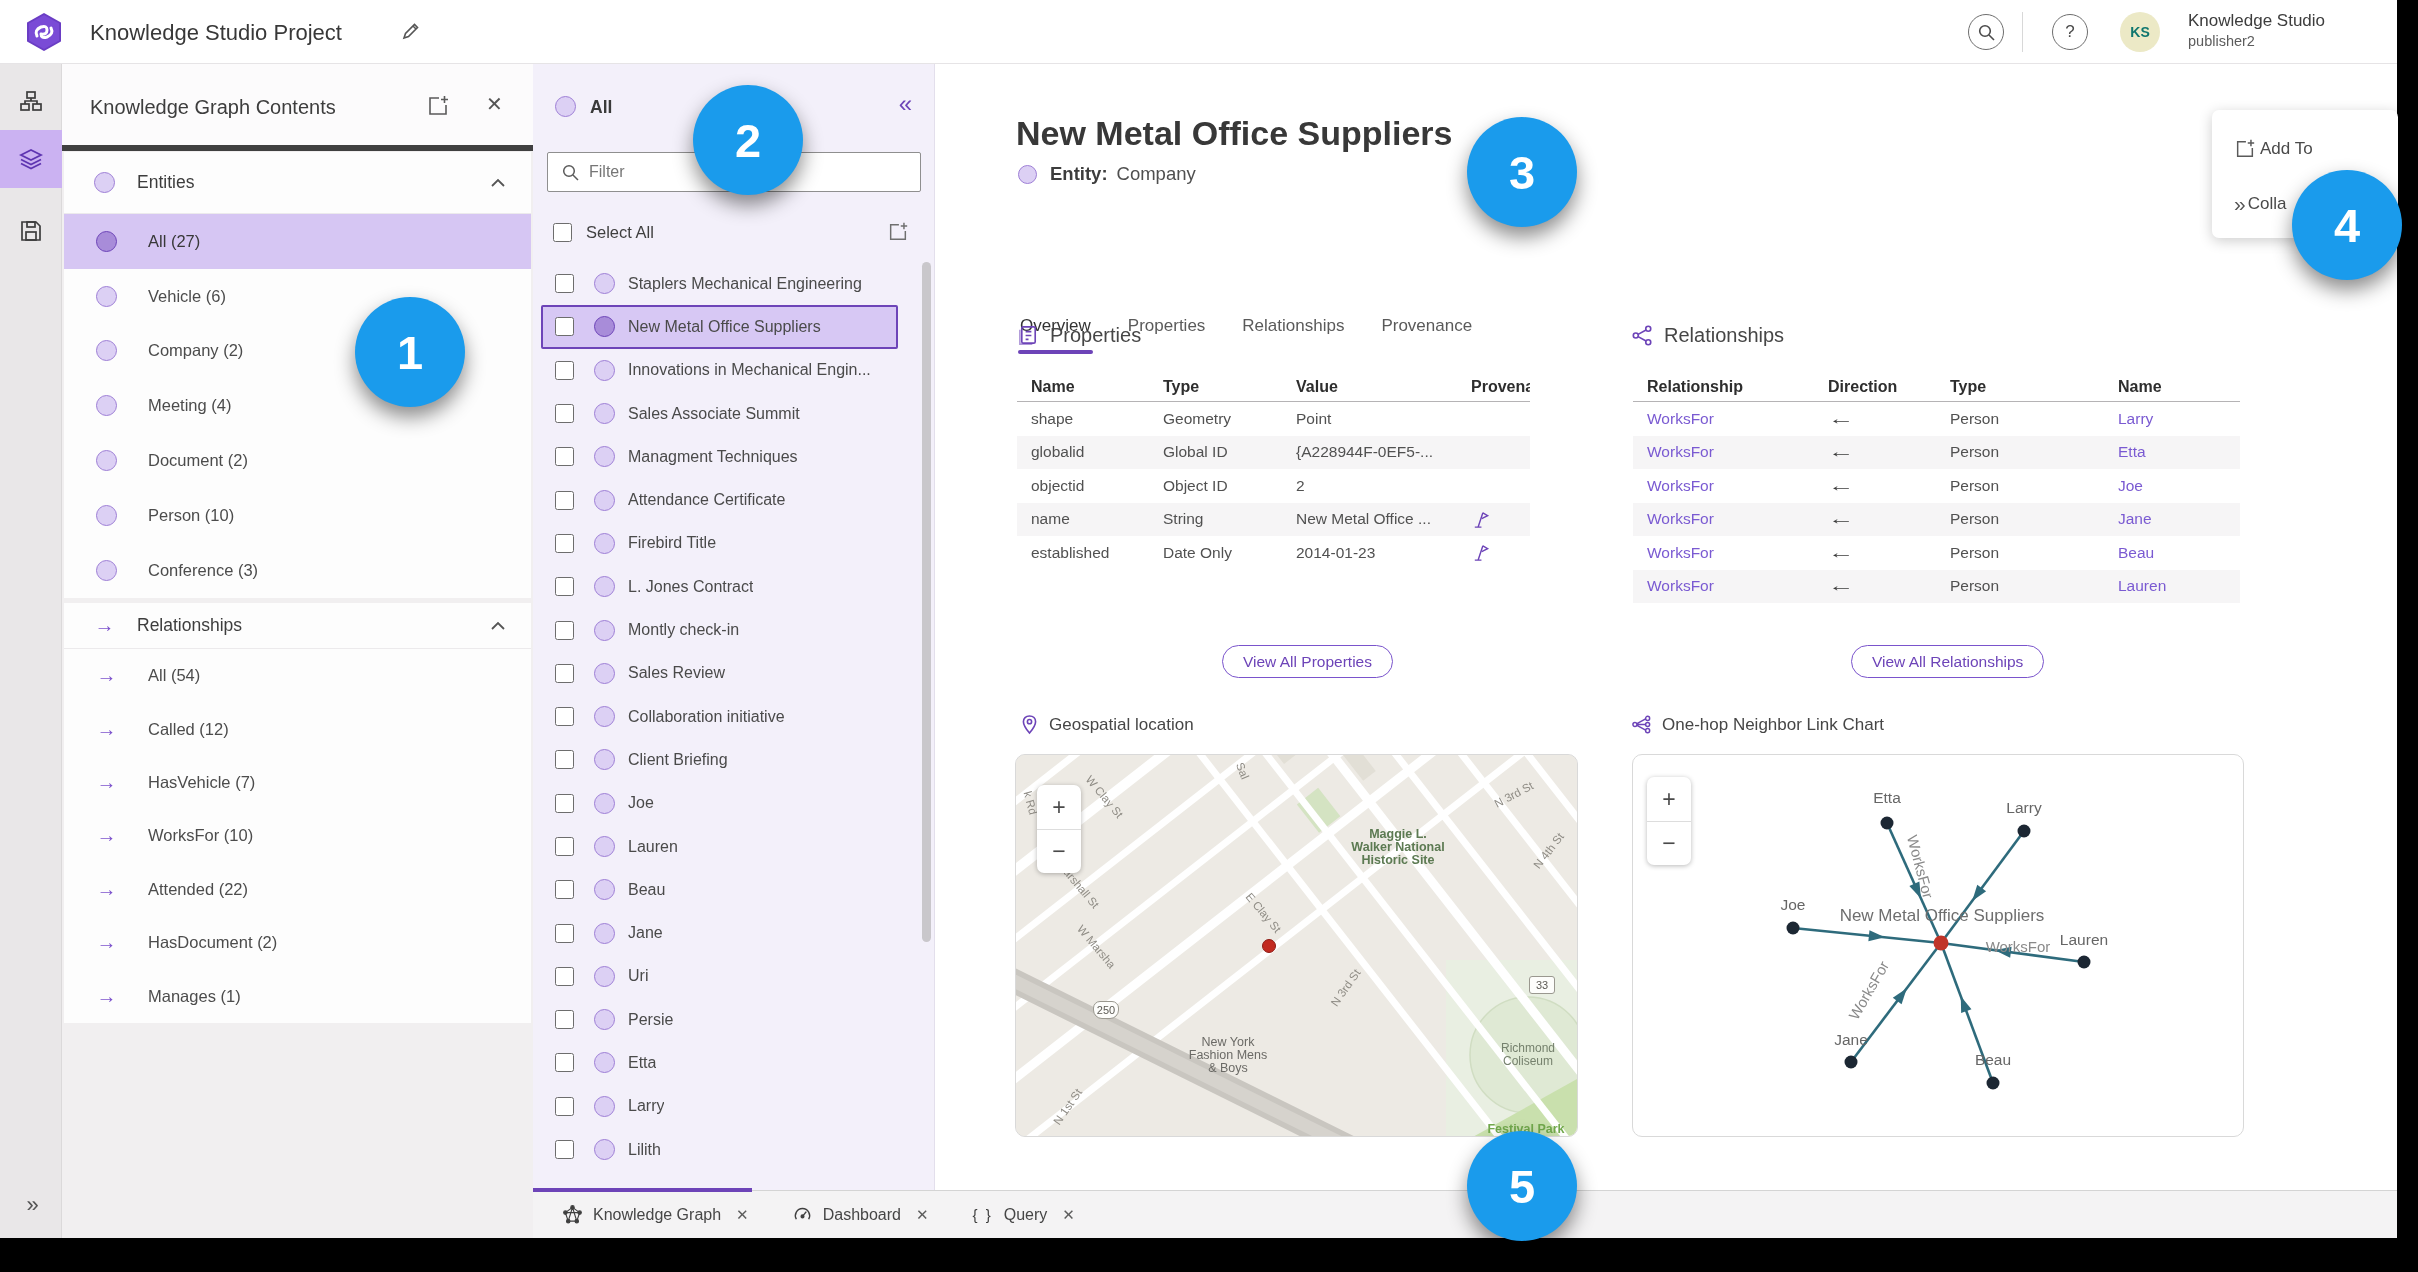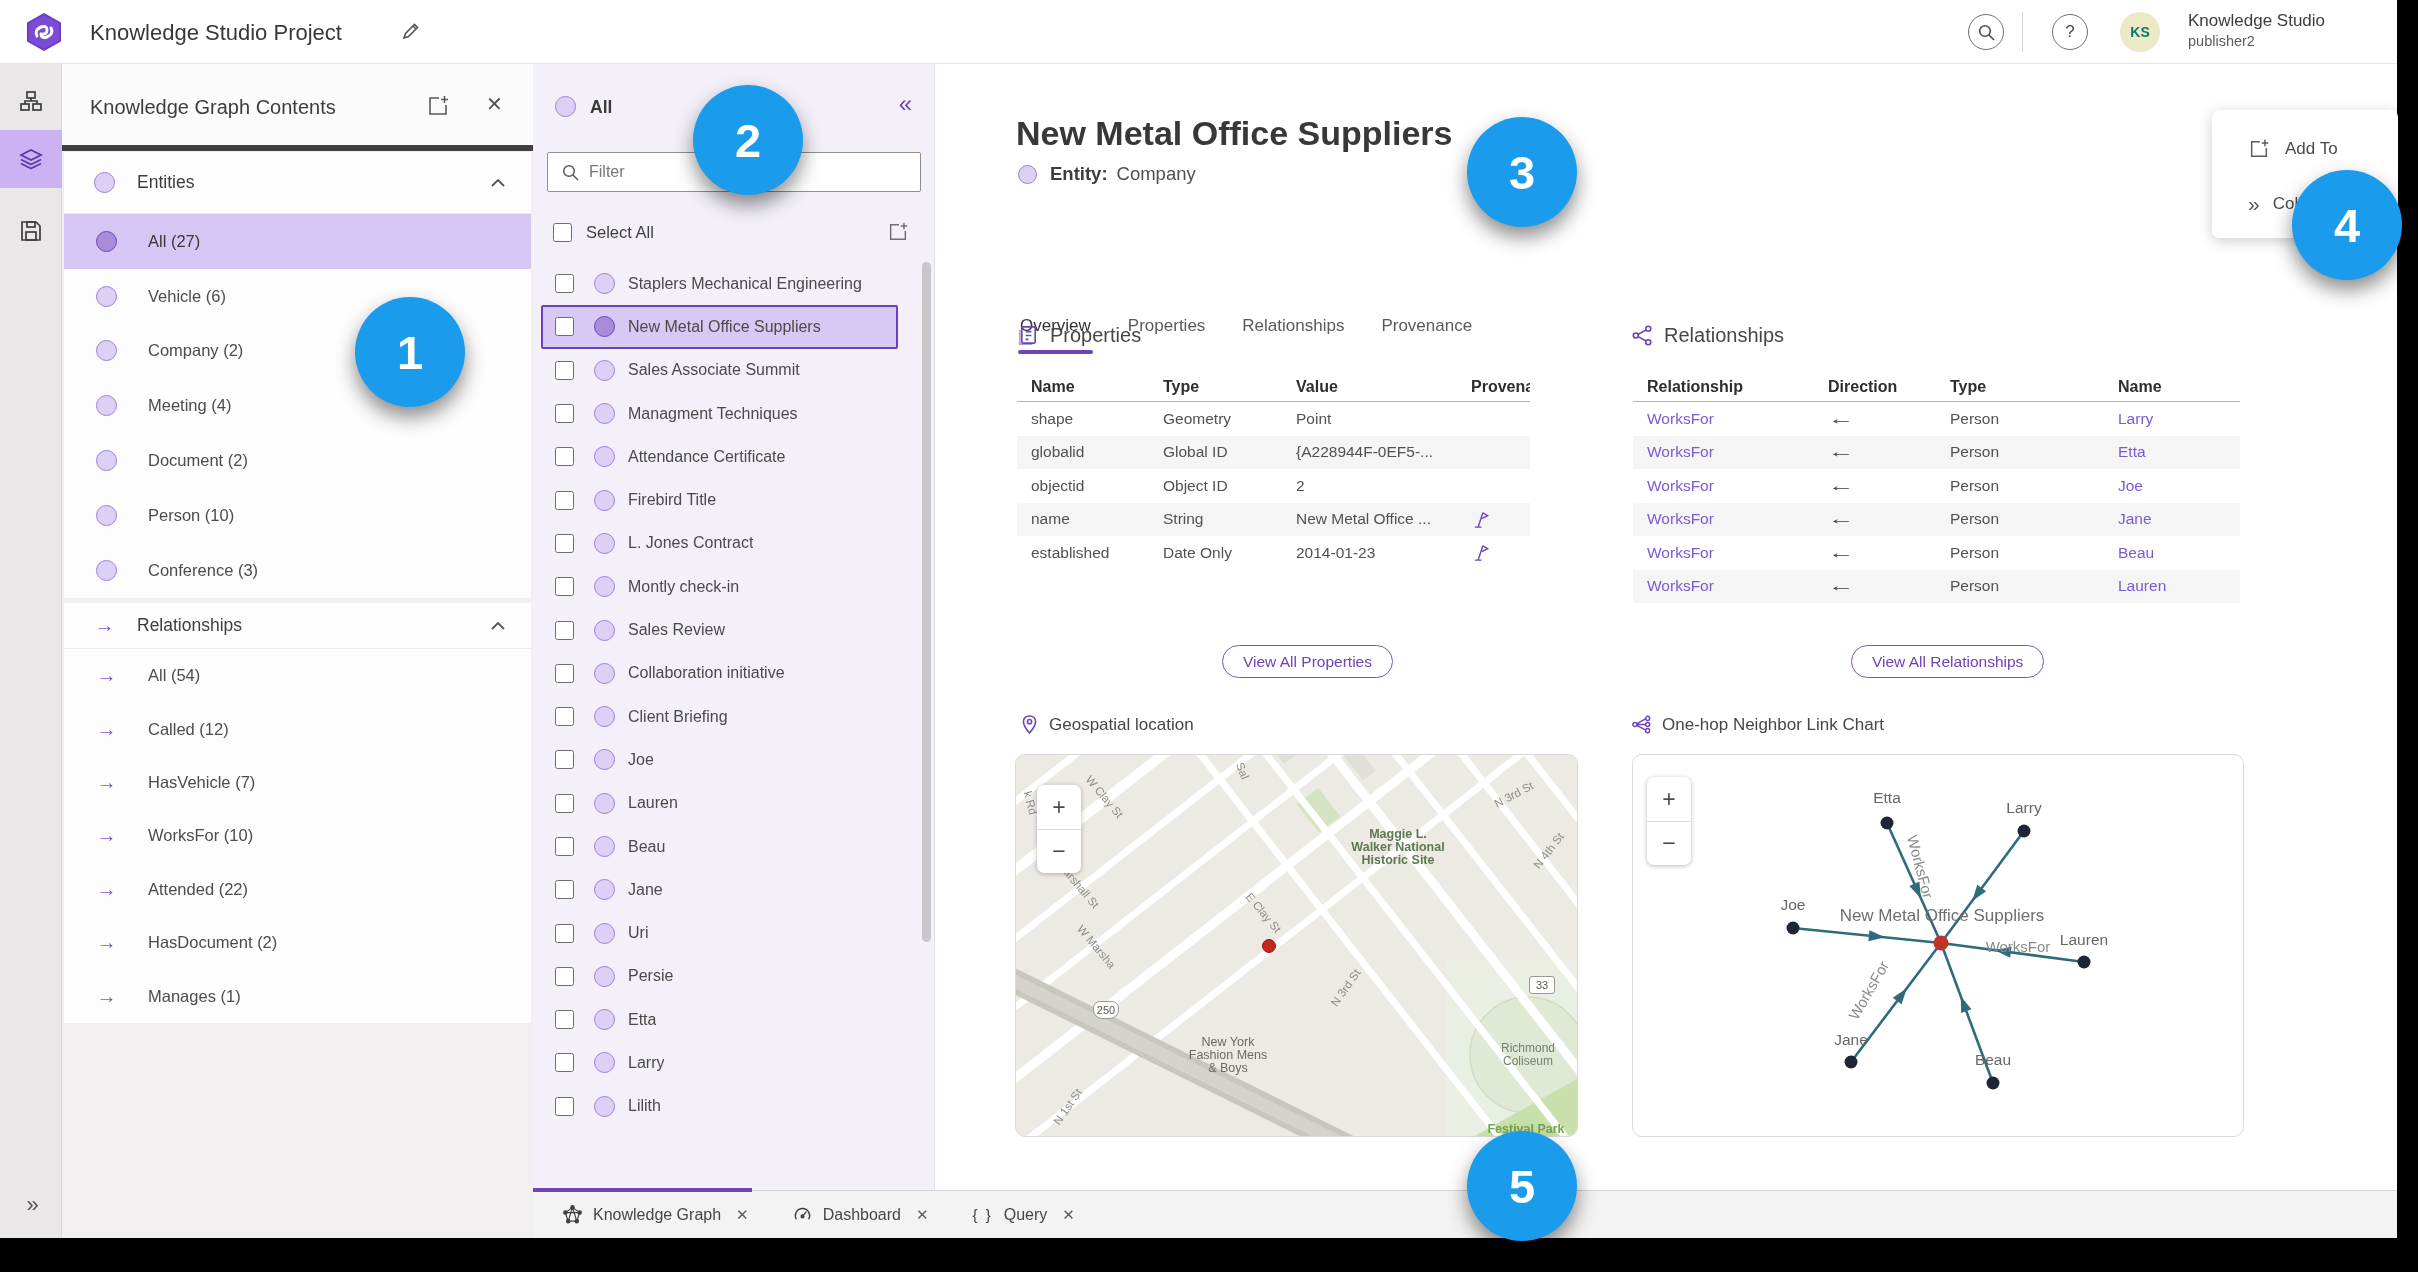--- a/index.html
+++ b/index.html
@@ -90,21 +90,21 @@
   .mapctl{position:absolute;width:44px;background:#fff;border-radius:7px;box-shadow:0 1px 5px rgba(0,0,0,.28);z-index:6;}
   .mapctl .b{height:44px;display:flex;align-items:center;justify-content:center;font-size:23px;color:#4a4a4a;}
   .mapctl .b + .b{border-top:1px solid #ddd;}
   .maplabel{position:absolute;color:#8f8c85;font-size:11.5px;white-space:pre;transform-origin:center;line-height:13px;text-align:center;}
   .shield{position:absolute;background:#fdfdfb;border:1.5px solid #9a988f;color:#5c5a54;font-size:11px;display:flex;align-items:center;justify-content:center;}
   #map-marker{position:absolute;width:14px;height:14px;border-radius:50%;background:#c22a20;border:1.5px solid #8e1d16;transform:translate(-50%,-50%);z-index:5;}
   #linkchart-panel{background:#fff;}
 
   
   #popup{position:absolute;left:2212px;top:110px;width:186px;height:128px;background:#fff;border-radius:7px;box-shadow:0 3px 14px rgba(0,0,0,.2);z-index:20;}
-  .pop-row{position:absolute;left:36px;display:flex;align-items:center;gap:15px;font-size:17px;color:#4a4a4a;}
+  .pop-row{position:absolute;left:22px;display:flex;align-items:center;gap:4px;font-size:17px;color:#4a4a4a;}
 
   
   #tabstrip{position:absolute;left:533px;top:1190px;width:1864px;height:48px;background:#f4f3f4;border-top:1px solid #d4d4d4;display:flex;align-items:center;padding-left:30px;z-index:4;}
   #active-tab-line{position:absolute;left:533px;top:1188px;width:219px;height:3.5px;background:#6d44b8;z-index:6;}
   .btab{display:flex;align-items:center;gap:11px;margin-right:44px;font-size:16px;color:#464646;}
   .btab .x{color:#5c5c5c;font-size:15px;margin-left:4px;}
   .braces{font-size:15px;color:#3f3f3f;letter-spacing:2px;}
 
   
   .ann{position:absolute;width:110px;height:110px;border-radius:50%;background:#1a9bec;color:#fff;font-size:47px;font-weight:bold;display:flex;align-items:center;justify-content:center;transform:translate(-50%,-50%);box-shadow:0 10px 20px rgba(0,0,0,.45);z-index:50;}
@@ -297,20 +297,25 @@
       <div id="list-rows">
           <div class="lrow">
             <span class="checkbox"></span>
             <span class="cbadge"></span>
             <span class="txt">Staplers Mechanical Engineering</span>
           </div>
           <div class="lrow selected">
             <span class="checkbox"></span>
             <span class="cbadge dark"></span>
             <span class="txt">New Metal Office Suppliers</span>
+          </div>
+          <div class="lrow">
+            <span class="checkbox"></span>
+            <span class="cbadge"></span>
+            <span class="txt">Innovations in Mechanical Engin...</span>
           </div>
           <div class="lrow">
             <span class="checkbox"></span>
             <span class="cbadge"></span>
             <span class="txt">Sales Associate Summit</span>
           </div>
           <div class="lrow">
             <span class="checkbox"></span>
             <span class="cbadge"></span>
             <span class="txt">Managment Techniques</span>

